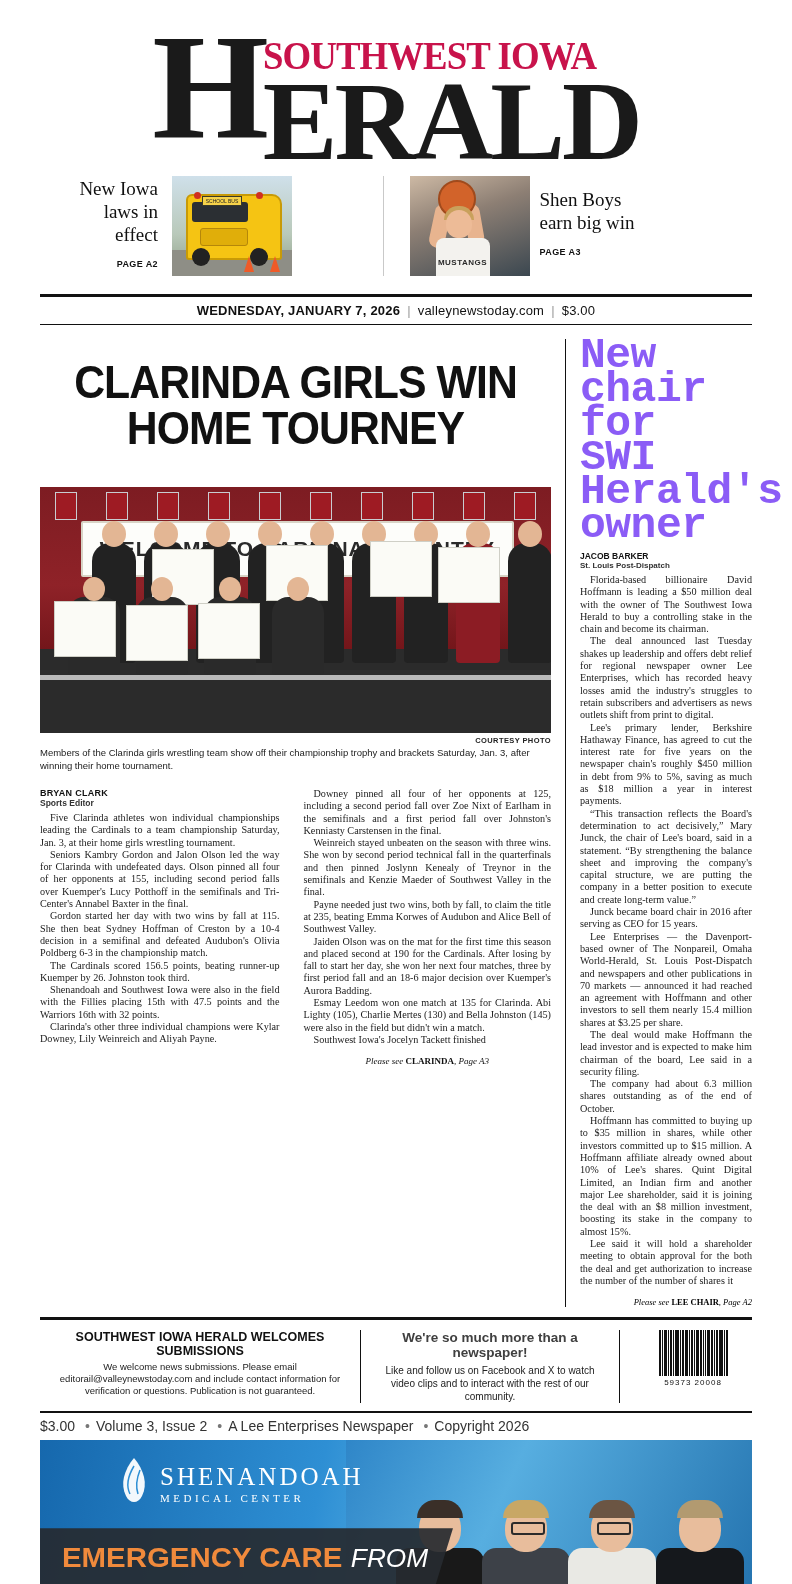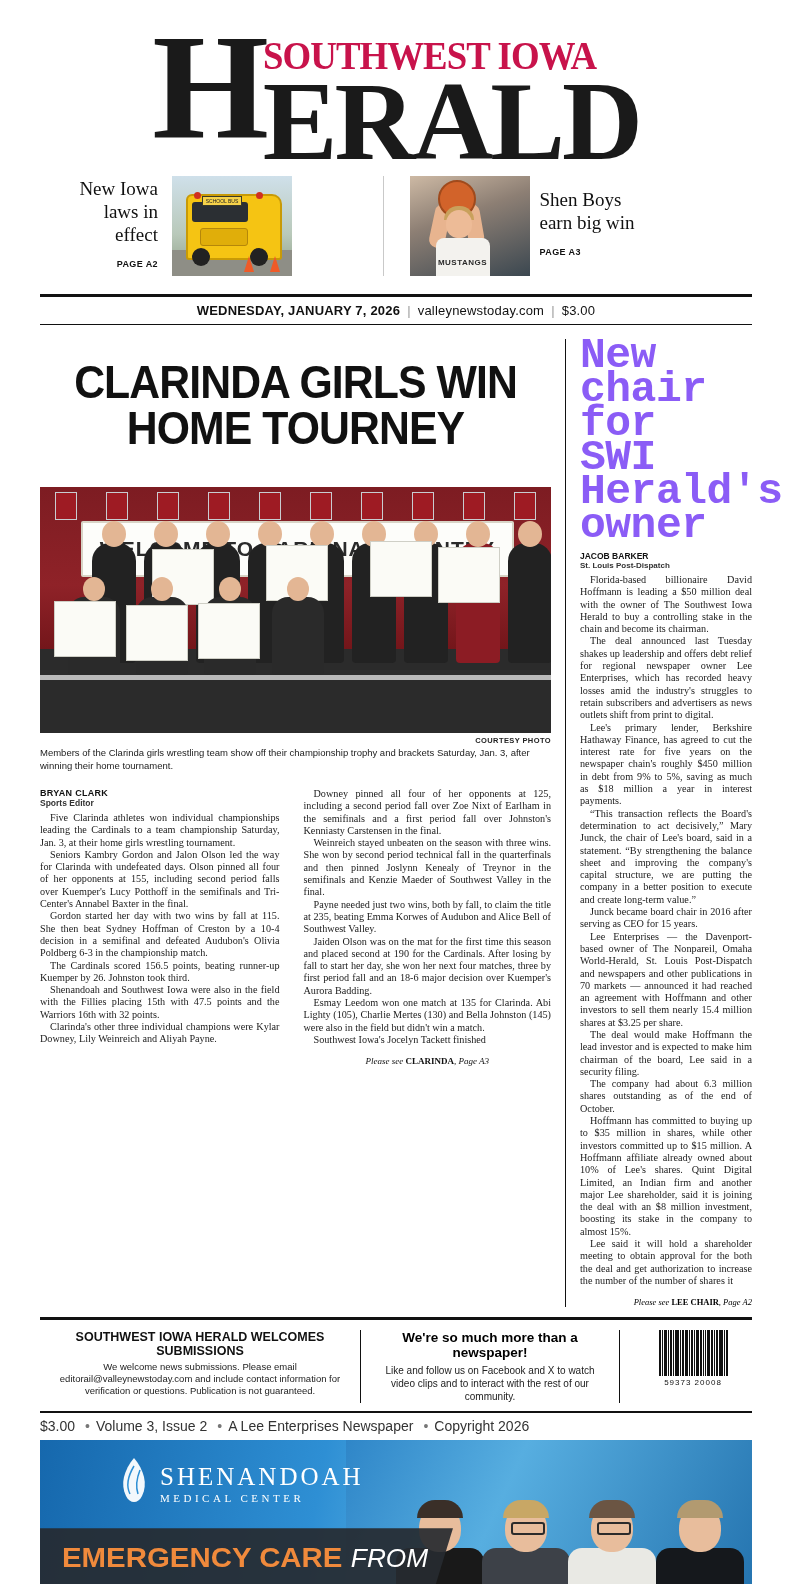--- a/index.html
+++ b/index.html
@@ -125,21 +125,21 @@
   .rail-jump { font-family:"Liberation Serif", serif; font-style:italic; font-size:8.5px; text-align:right; margin-top:10px; }
   .rail-jump b { font-style:normal; }
 
   
   .sub-rule { margin:10px 40px 0 40px; border-top:3px solid #111; }
   .subbox { display:flex; margin:0 40px; padding:10px 0 8px 0; }
   .sub-a { width:300px; text-align:center; padding:0 10px; }
   .sub-a h4 { font-family:"Liberation Sans", sans-serif; font-weight:bold; font-size:12.5px; margin:0 0 3px 0; color:#111; }
   .sub-a p { font-family:"Liberation Sans", sans-serif; font-size:9.5px; line-height:12px; margin:0; color:#222; }
   .sub-b { flex:1; text-align:center; padding:0 14px; border-left:1px solid #111; border-right:1px solid #111; }
-  .sub-b h4 { font-family:"Liberation Sans", sans-serif; font-weight:bold; font-size:13.5px; margin:0 0 4px 0; color:#000000; }
+  .sub-b h4 { font-family:"Liberation Sans", sans-serif; font-weight:bold; font-size:13.5px; margin:0 0 4px 0; color:#404040; }
   .sub-b p { font-family:"Liberation Sans", sans-serif; font-size:10px; line-height:13px; margin:0; color:#222; }
   .sub-c { width:118px; padding-left:14px; text-align:center; }
   .barcode { height:46px; display:flex; align-items:flex-end; gap:1px; justify-content:center; }
   .barcode i { display:block; background:#111; height:46px; }
   .barnum { font-family:"Liberation Sans", sans-serif; font-size:8px; letter-spacing:1px; margin-top:2px; color:#111; }
 
   .folio-rule { margin:0 40px; border-top:2px solid #111; }
   .folio { margin:0 40px; padding:5px 0 6px 0; font-family:"Liberation Sans", sans-serif; font-size:14px; color:#333; }
   .folio span { margin-right:4px; }
   .folio .dot { color:#777; margin:0 6px; }

